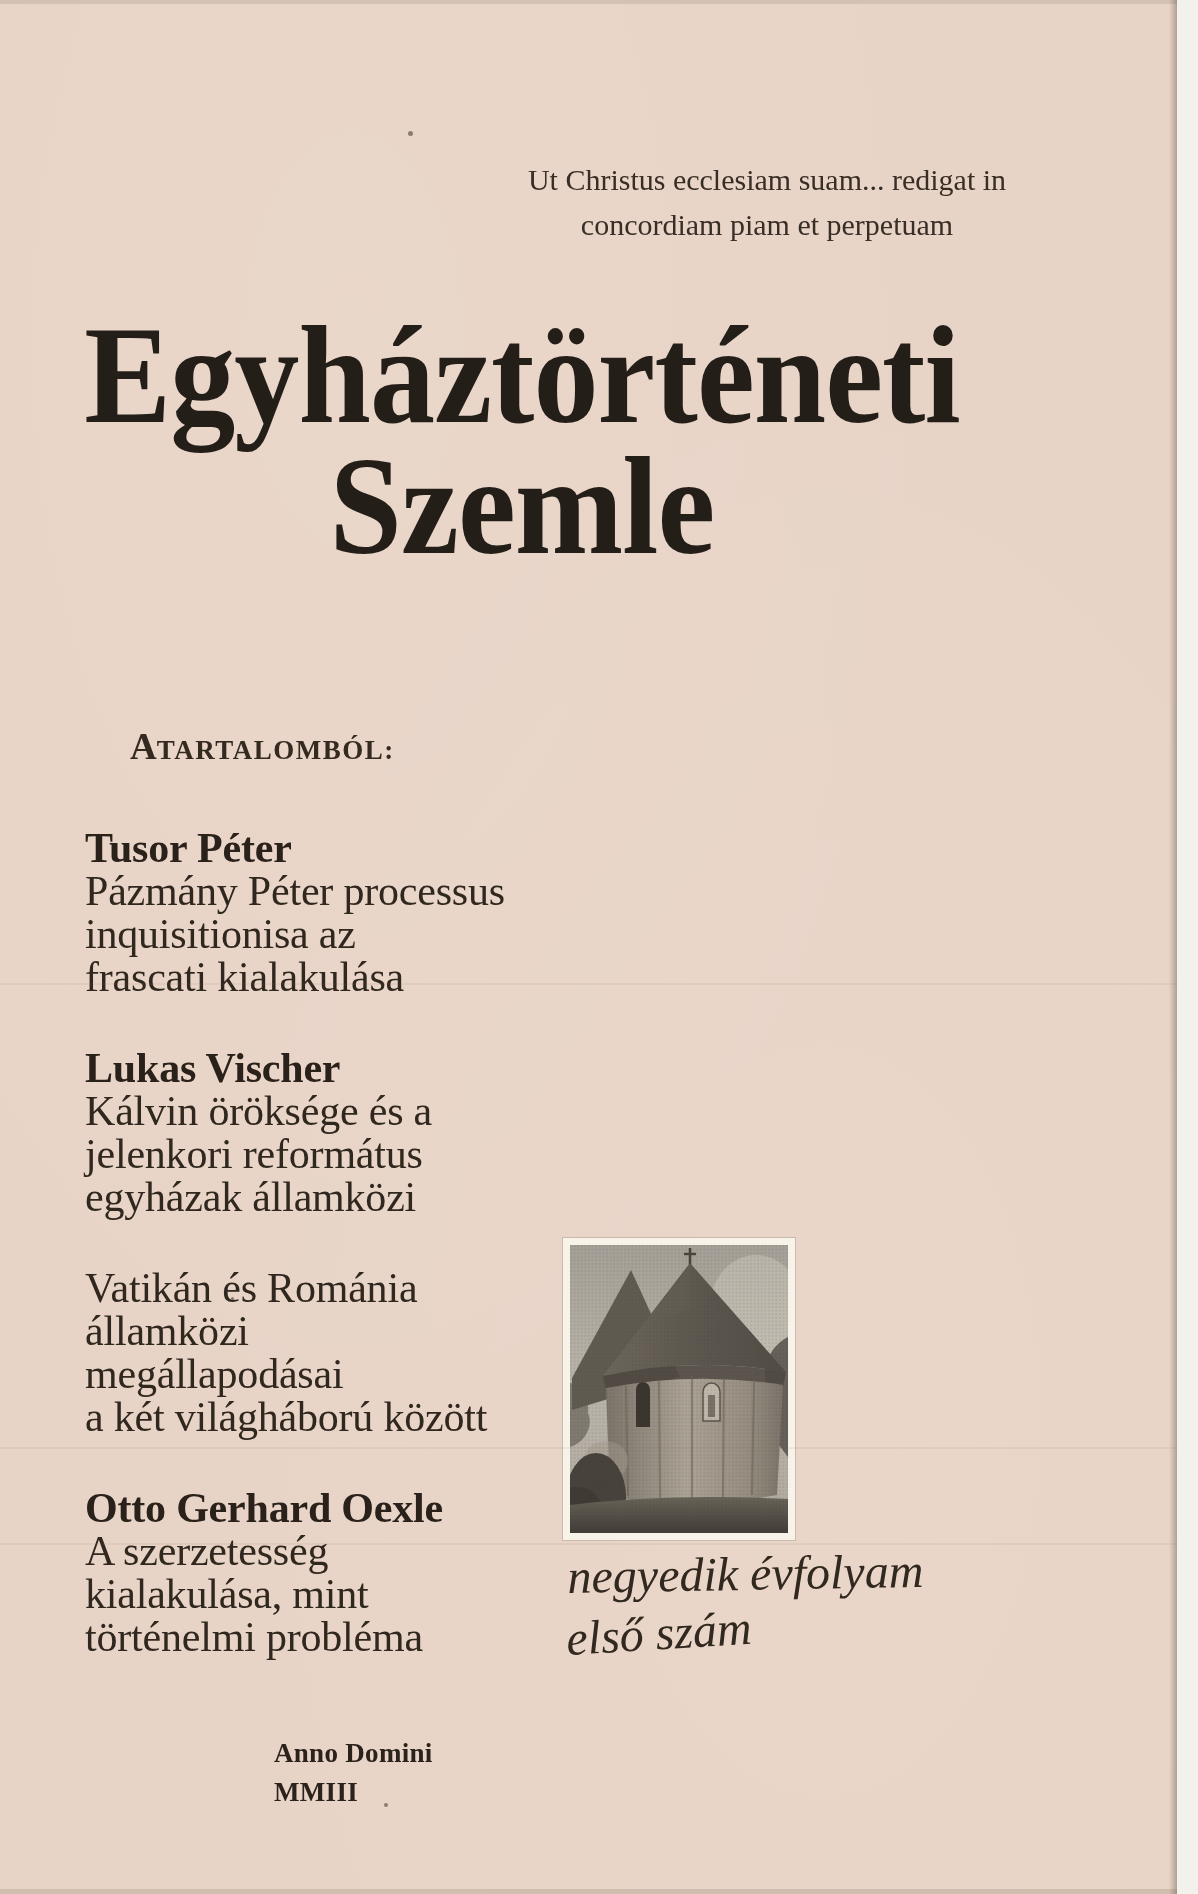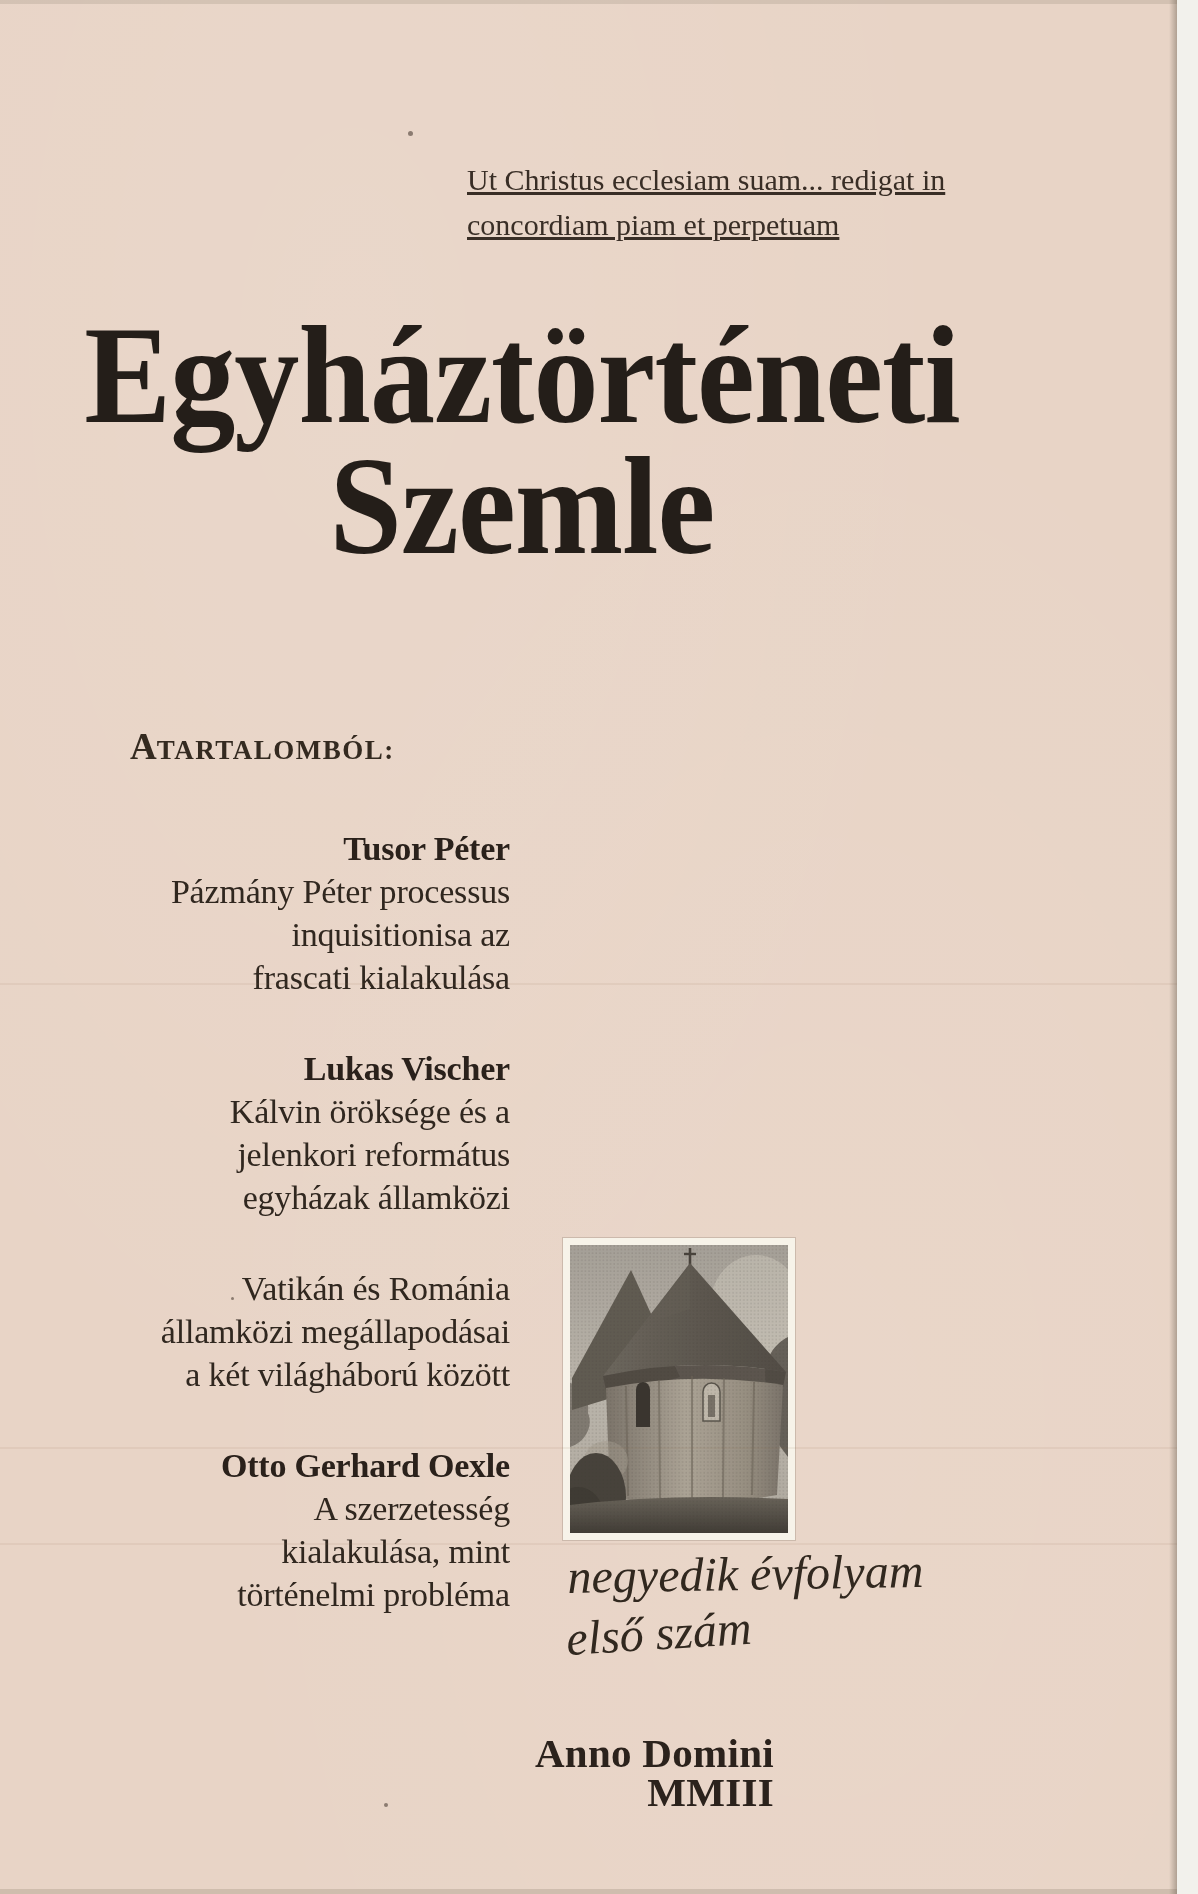--- a/index.html
+++ b/index.html
@@ -21,40 +21,39 @@
     position:absolute;left:1169px;top:0;width:9px;height:1894px;
     background:linear-gradient(90deg, rgba(90,82,68,0) 0%, rgba(90,82,68,0.38) 85%, rgba(60,55,45,0.45) 100%);
   }
   .edge-top{position:absolute;left:0;top:0;width:1177px;height:4px;background:rgba(130,118,100,0.20);}
   .edge-bottom{position:absolute;left:0;top:1889px;width:1177px;height:5px;background:rgba(130,118,100,0.25);}
   .crease{position:absolute;left:0;width:1177px;height:2px;background:rgba(146,110,80,0.09);}
   .speck{position:absolute;border-radius:50%;background:rgba(62,50,40,0.55);}
 
   .motto{
     position:absolute;left:467px;top:157px;width:600px;
-    font-size:30px;line-height:45px;
+    text-align:center;font-size:30px;line-height:45px;
     color:#392e26;
-    text-decoration:underline;
   }
   .title{
     position:absolute;left:0;top:309px;width:1044px;
     text-align:center;font-size:140px;line-height:131px;font-weight:700;
     letter-spacing:-1px;color:#241e19;
     transform:scaleX(0.93);
   }
   .toc-head{
     position:absolute;left:130px;top:725px;
     color:#342a20;font-weight:700;white-space:nowrap;
   }
   .toc-head .big{font-size:37px;}
   .toc-head .caps{font-size:27px;text-transform:uppercase;letter-spacing:1.5px;margin-left:0;}
 
   .entries{
     position:absolute;left:85px;top:827px;width:425px;
-    text-align:right;font-size:34px;line-height:43px;color:#30271f;
+    text-align:left;font-size:42px;line-height:43px;color:#30271f;
     letter-spacing:-0.2px;
   }
   .entry + .entry{margin-top:48px;}
   .entry .author{font-weight:700;color:#2a211b;}
 
   .photo-frame{
     position:absolute;left:563px;top:1238px;width:218px;height:288px;
     background:var(--photo-frame,#f7f3e9);
     padding:7px;
     box-shadow:0 0 0 1px rgba(120,105,88,0.25);
@@ -66,21 +65,21 @@
     font-size:48px;font-style:italic;color:#31281f;white-space:nowrap;
     transform:rotate(-1deg);transform-origin:left bottom;
   }
   .issue-line2{
     position:absolute;left:568px;top:1611px;
     font-size:48px;font-style:italic;color:#31281f;white-space:nowrap;
     transform:rotate(-3.5deg);transform-origin:left bottom;
   }
   .imprint{
     position:absolute;left:274px;top:1734px;width:500px;
-    text-align:right;font-size:41px;line-height:39px;font-weight:700;
+    text-align:left;font-size:27px;line-height:39px;font-weight:700;
     color:#2b221c;letter-spacing:0.3px;
   }
   .scan-strip{
     position:absolute;left:1177px;top:0;width:21px;height:1894px;
     background:var(--scan-strip,#f2f1ec);
   }
 </style>
 </head>
 <body>
 

